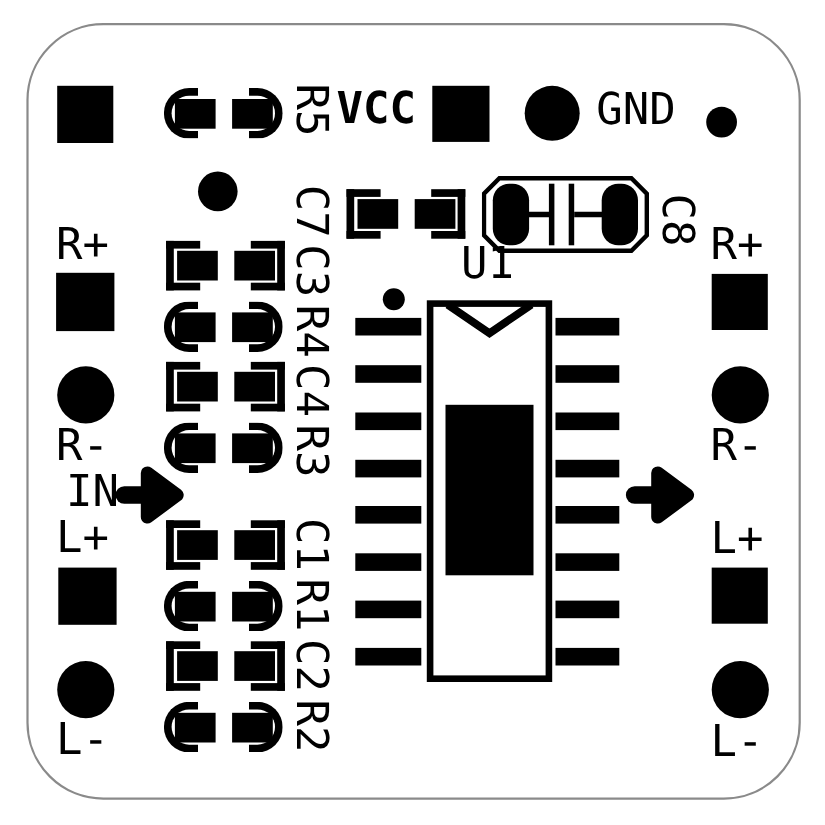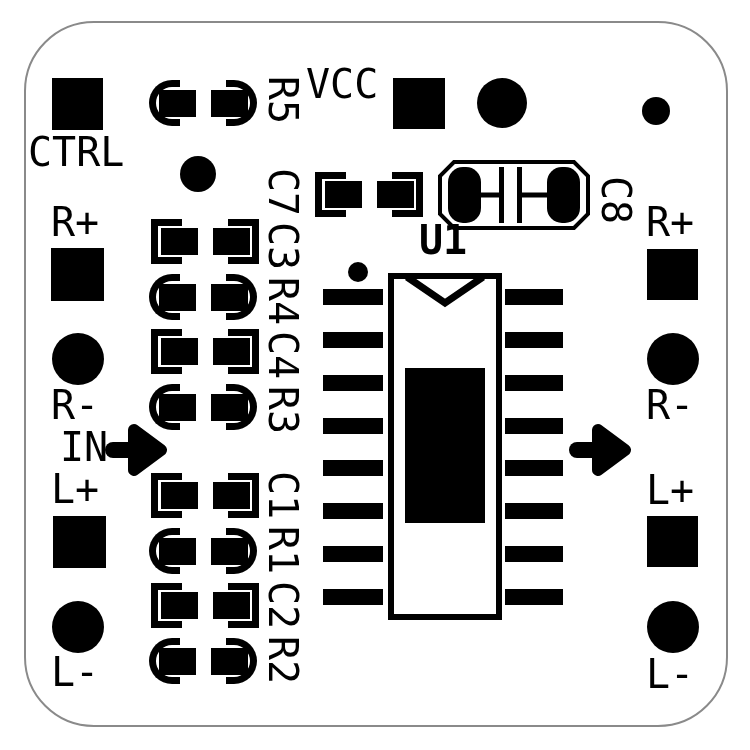--- a/index.html
+++ b/index.html
@@ -48,34 +48,34 @@
   .svgabs { position:absolute; }
 </style>
 </head>
 <body>
 
 <div id="stage">
 
   <div class="outline"></div>
 
   <div class="pad-sq" style="left:52px; top:78px; width:51px; height:52px;"></div>
-  <div class="lbl" style="left:28px; top:132px;">CTRL</div>
 
   <div class="fp rnd" style="left:149px; top:80px;">
     <span class="bkt l"></span>
     <span class="bkt r"></span>
     <span class="fpad p1"></span>
     <span class="fpad p2"></span>
   </div>
   <div class="vlbl" style="left:303px; top:76px;">R5</div>
 
-  <div class="lbl" style="left:306px; top:64px;">VCC</div>
+  <div class="lbl" style="left:306px; top:79px;font-weight:bold;">VCC</div>
   <div class="pad-sq" style="left:393px; top:78px; width:52px; height:51px;"></div>
 
   <div class="pad-rd" style="left:477px; top:78px; width:50px; height:50px;"></div>
+  <div class="lbl" style="left:542px; top:80px;">GND</div>
 
   <div class="pad-rd" style="left:642px; top:97px; width:28px; height:28px;"></div>
 
   <div class="pad-rd" style="left:180px; top:156px; width:36px; height:36px;"></div>
 
   <div class="fp sq" style="left:315px; top:172px;">
     <span class="bkt l"></span>
     <span class="bkt r"></span>
     <span class="fpad p1"></span>
     <span class="fpad p2"></span>
@@ -160,21 +160,21 @@
     <span class="bkt l"></span>
     <span class="bkt r"></span>
     <span class="fpad p1"></span>
     <span class="fpad p2"></span>
   </div>
   <div class="vlbl" style="left:303px; top:471px;">C1</div>
   <div class="vlbl" style="left:303px; top:526px;">R1</div>
   <div class="vlbl" style="left:303px; top:581px;">C2</div>
   <div class="vlbl" style="left:303px; top:636px;">R2</div>
 
-  <div class="lbl" style="left:419px; top:220px;font-weight:bold;">U1</div>
+  <div class="lbl" style="left:419px; top:220px;">U1</div>
   <div class="pad-rd" style="left:348px; top:262px; width:20px; height:20px;"></div>
 
   <div class="pin l" style="top:289px;"></div>
   <div class="pin l" style="top:332px;"></div>
   <div class="pin l" style="top:375px;"></div>
   <div class="pin l" style="top:418px;"></div>
   <div class="pin l" style="top:460px;"></div>
   <div class="pin l" style="top:503px;"></div>
   <div class="pin l" style="top:546px;"></div>
   <div class="pin l" style="top:589px;"></div>

